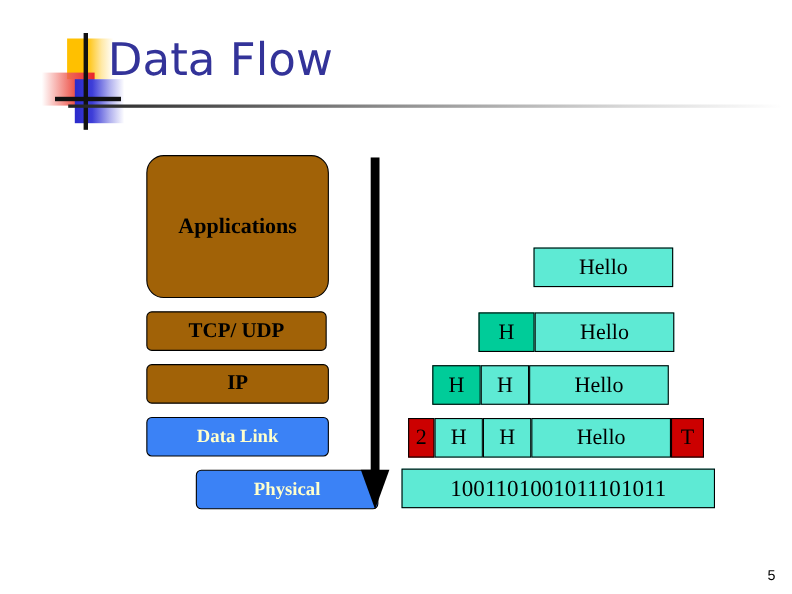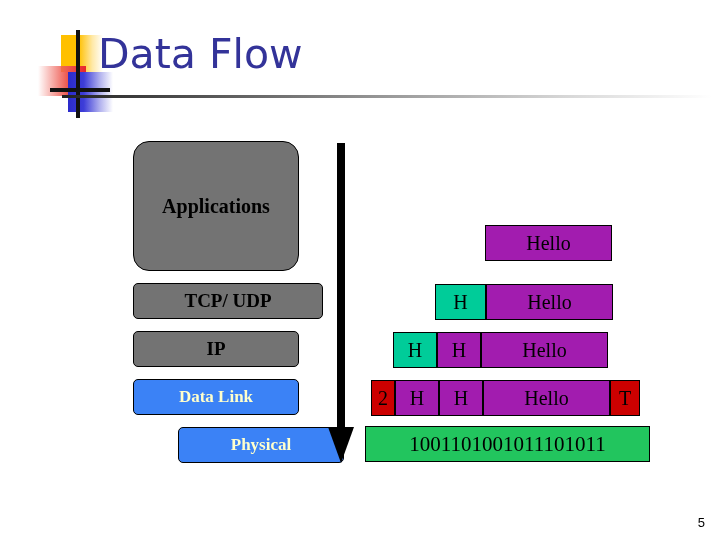--- a/index.html
+++ b/index.html
@@ -88,30 +88,30 @@
     left: 0;
     box-sizing: border-box;
     border: 1px solid #000000;
     display: flex;
     align-items: center;
     justify-content: center;
     font-family: "Liberation Serif", serif;
     font-weight: bold;
     white-space: nowrap;
   }
-  .layer-box.yellow { background: #737373; color: #000000; text-align: right; }
+  .layer-box.yellow { background: #a16207; color: #000000; text-align: right; }
   .layer-box.navy   { background: #3b82f6; color: #FFFFCC; }
 
   #layer-applications {
     top: 0; width: 166px; height: 130px;
     border-radius: 16px;
     font-size: 20px;
   }
   #layer-tcpudp {
-    top: 142px; width: 190px; height: 36px;
+    top: 142px; width: 164px; height: 36px;
     border-radius: 5px;
     font-size: 19px;
   }
   #layer-ip {
     top: 190px; width: 166px; height: 36px;
     border-radius: 5px;
     font-size: 19px;
   }
   #layer-datalink {
     top: 238px; width: 166px; height: 36px;
@@ -147,24 +147,24 @@
     box-sizing: border-box;
     border: 1px solid #000000;
     display: flex;
     align-items: center;
     justify-content: center;
     font-family: "Liberation Serif", serif;
     font-size: 20px;
     color: #000000;
     white-space: nowrap;
   }
-  .cell.yellow { background: #a21caf; }
+  .cell.yellow { background: #5eead4; }
   .cell.teal   { background: #00CC99; }
   .cell.red    { background: #CC0000; }
-  .cell.green  { background: #22c55e; font-size: 21px; letter-spacing: 0px; }
+  .cell.green  { background: #5eead4; font-size: 21px; letter-spacing: 0px; }
 
   #row-app      { left: 485px; top: 225px; }
   #row-tcp      { left: 435px; top: 284px; }
   #row-ip       { left: 393px; top: 332px; }
   #row-datalink { left: 371px; top: 380px; }
   #row-physical { left: 365px; top: 426px; }
 
   #row-app .c-payload      { width: 127px; }
   #row-tcp .c-header       { width: 51px; }
   #row-tcp .c-payload      { width: 127px; }

